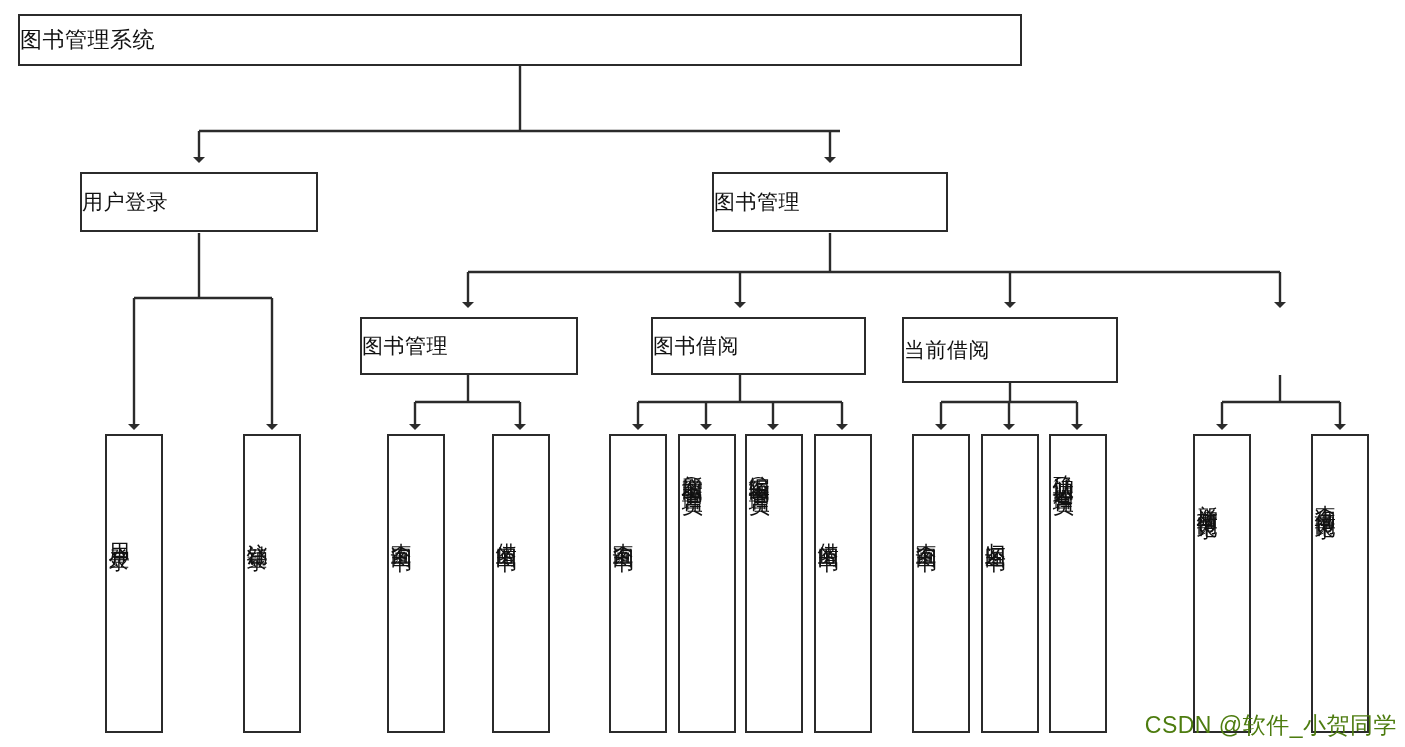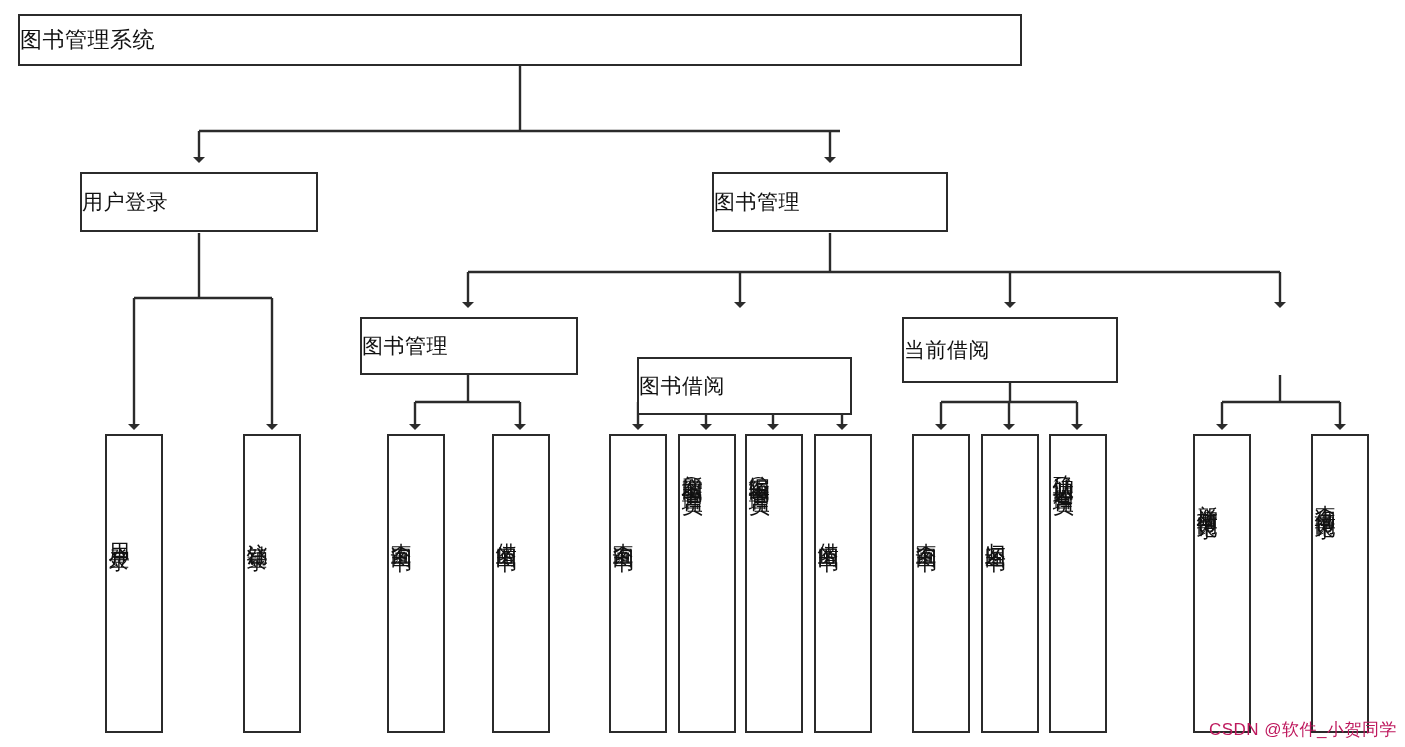--- a/index.html
+++ b/index.html
@@ -67,22 +67,22 @@
     left: 0;
     top: 0;
     width: 1405px;
     height: 747px;
     pointer-events: none;
   }
   .watermark {
     position: absolute;
     right: 8px;
     bottom: 6px;
-    font-size: 17px;
-    color: #be185d;
+    font-size: 23px;
+    color: #4d7c0f;
     white-space: nowrap;
     letter-spacing: 0.5px;
   }
 </style>
 </head>
 <body>
 
 <div id="canvas">
 
   <svg class="links" viewBox="0 0 1405 747">
@@ -144,21 +144,21 @@
   </div>
 
   <div class="node horizontal" style="left:712px; top:172px; width:236px; height:60px;">
     <span class="node-label">图书管理</span>
   </div>
 
   <div class="node horizontal" style="left:360px; top:317px; width:218px; height:58px;">
     <span class="node-label">图书管理</span>
   </div>
 
-  <div class="node horizontal" style="left:637px; top:317px; width:215px; height:58px;margin-top:40px;">
+  <div class="node horizontal" style="left:651px; top:317px; width:215px; height:58px;">
     <span class="node-label">图书借阅</span>
   </div>
 
   <div class="node horizontal" style="left:902px; top:317px; width:216px; height:66px;">
     <span class="node-label">当前借阅</span>
   </div>
 
 
   <div class="node vertical mid" style="left:105px; top:434px; width:58px; height:299px;">
     <span class="node-label">用户登录</span>

